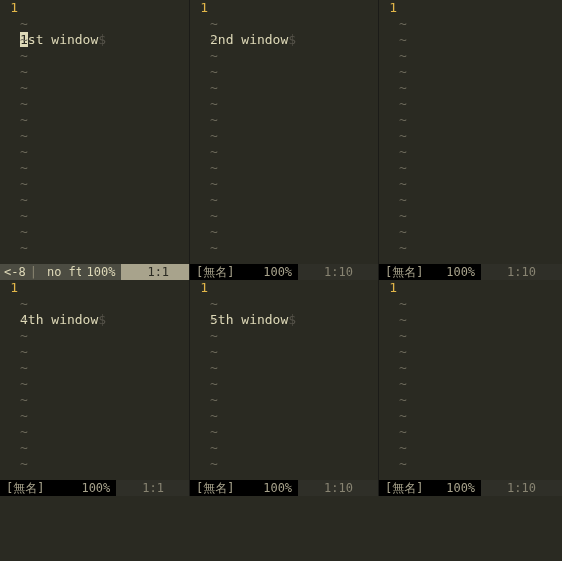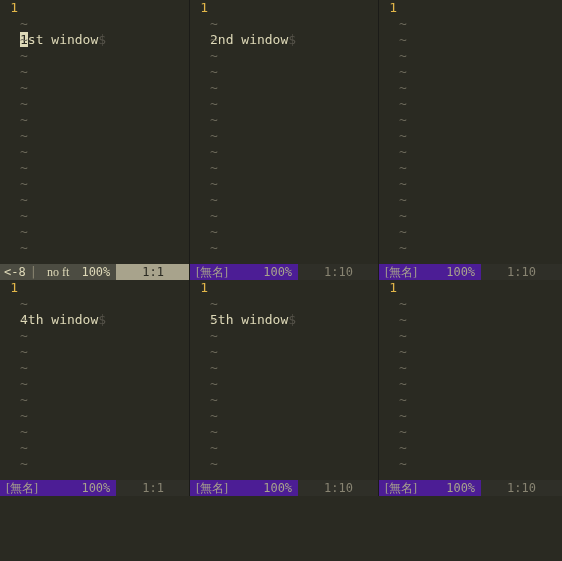--- a/index.html
+++ b/index.html
@@ -56,25 +56,25 @@
     right: 0; top: 0; bottom: 0;
     width: 1px;
     background: #1b1b18;
   }
 
   .status {
     display: flex;
     align-items: center;
     height: 16px;
     font-size: 12px;
-    background: #4c1d95;
+    background: #000000;
     color: #a8a38c;
   }
   .status.active { background: #4c4c42; color: #ded9b8; }
-  .st-name { padding: 0 6px; white-space: nowrap; overflow: hidden; font-family: Liberation Serif, serif; }
+  .st-name { padding: 0 6px; white-space: nowrap; overflow: hidden; }
   .st-fill { flex: 1; }
   .st-pct  { padding: 0 6px; }
   .st-pos  {
     background: #2f2f28; color: #888472;
     padding: 0 26px;
     min-width: 44px;
     text-align: center;
     height: 100%;
     line-height: 16px;
   }

